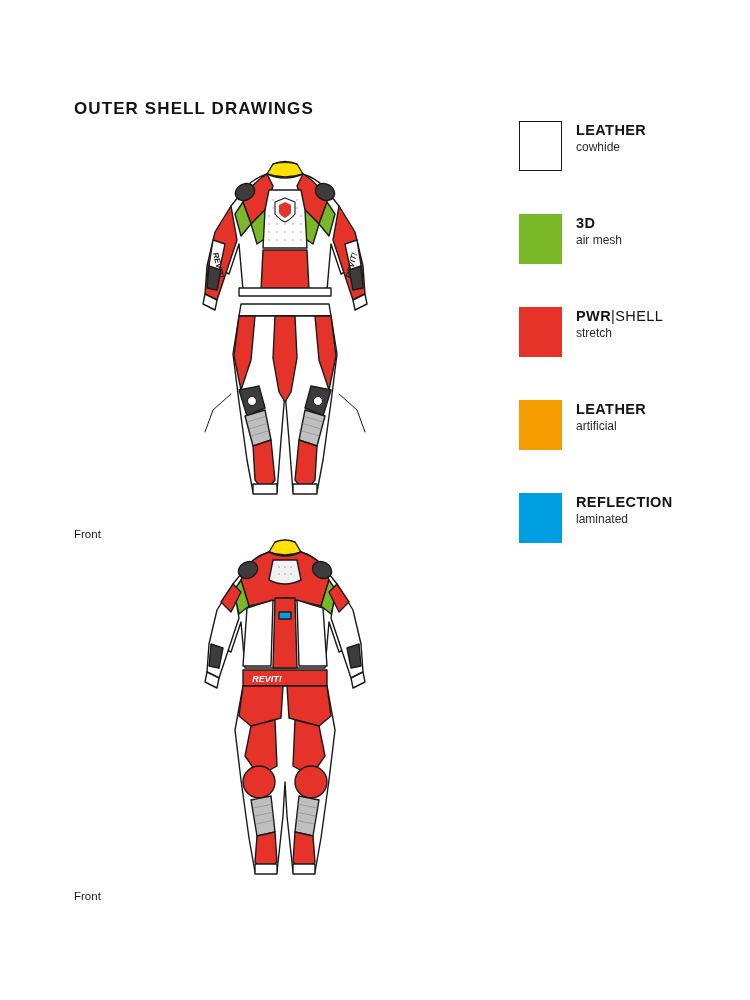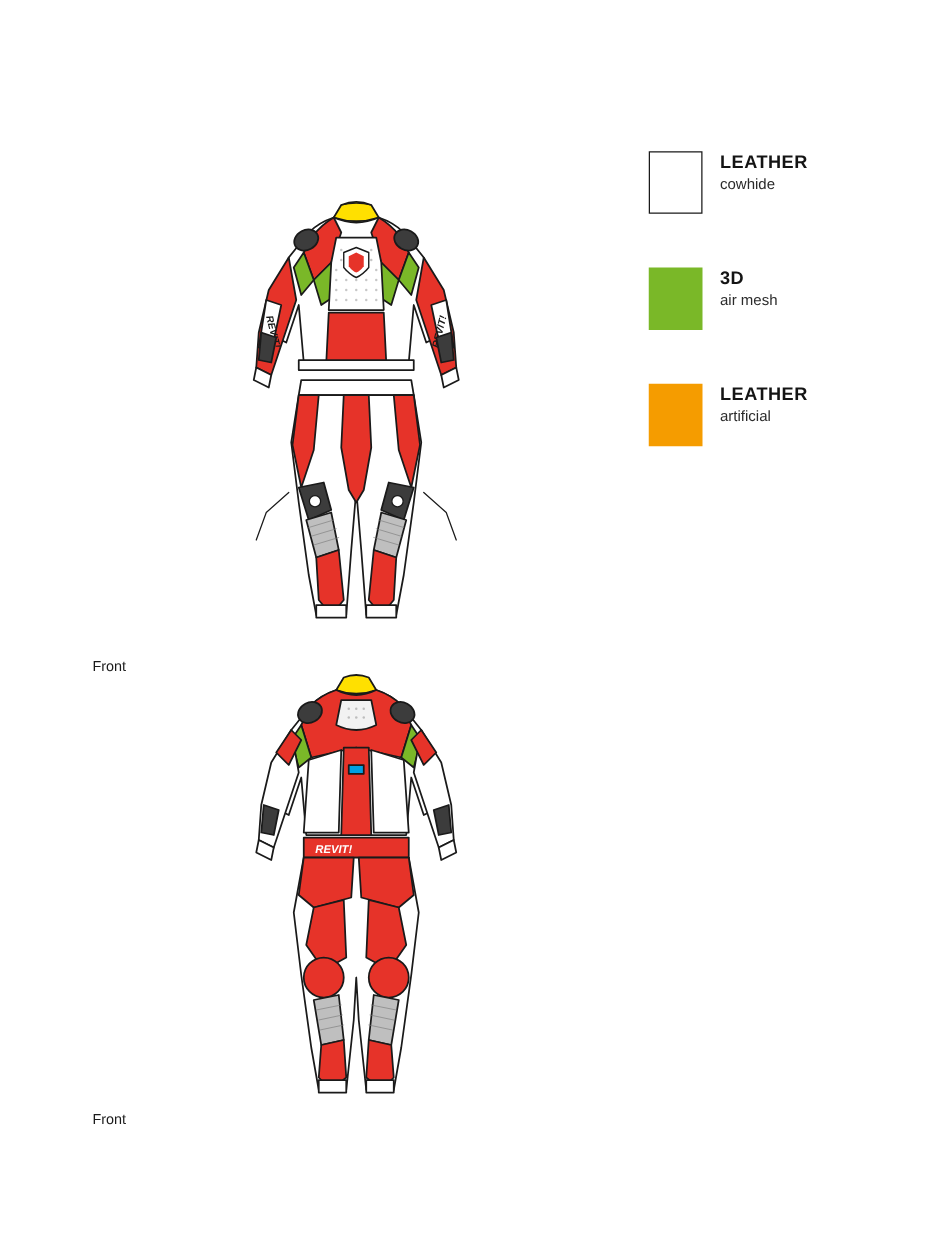--- a/index.html
+++ b/index.html
@@ -90,20 +90,21 @@
     position: absolute;
   }
   #front-drawing { left: 155px; top: 140px; width: 260px; height: 360px; }
   #back-drawing  { left: 155px; top: 520px; width: 260px; height: 360px; }
 </style>
 </head>
 <body>
 
 <div class="page">
 
+  <div class="title">OUTER SHELL DRAWINGS</div>
 
   <div class="drawing" id="front-drawing">
     <svg viewBox="0 0 260 360" width="260" height="360" xmlns="http://www.w3.org/2000/svg">
       <g stroke="#1a1a1a" stroke-width="1.4" stroke-linejoin="round" stroke-linecap="round">
 
         <path d="M112 34 L118 24 Q130 19 142 24 L148 34 Q130 40 112 34 Z" fill="#ffe000"></path>
         <path d="M118 24 Q130 21 142 24" fill="none" stroke="#1a1a1a" stroke-width="1"></path>
 
         <path d="M112 34 Q100 38 92 46 L76 66 L66 98 L62 128 L74 134 L84 104 L88 150 L172 150 L176 104 L186 134 L198 128 L194 98 L184 66 L168 46 Q160 38 148 34 Q130 42 112 34 Z" fill="#ffffff"></path>
 
@@ -299,24 +300,38 @@
 
 
     <div class="legend-row">
       <div class="legend-swatch" style="background:#7ab828;"></div>
       <div class="legend-text">
         <div class="legend-label">3D</div>
         <div class="legend-sub">air mesh</div>
       </div>
     </div>
 
+    <div class="legend-row">
+      <div class="legend-swatch" style="background:#e63329;"></div>
+      <div class="legend-text">
+        <div class="legend-label"><span>PWR</span><span class="thin">|</span><span class="thin">SHELL</span></div>
+        <div class="legend-sub">stretch</div>
+      </div>
+    </div>
 
     <div class="legend-row">
       <div class="legend-swatch" style="background:#f59c00;"></div>
       <div class="legend-text">
         <div class="legend-label">LEATHER</div>
         <div class="legend-sub">artificial</div>
       </div>
     </div>
 
+    <div class="legend-row">
+      <div class="legend-swatch" style="background:#009fe3;"></div>
+      <div class="legend-text">
+        <div class="legend-label">REFLECTION</div>
+        <div class="legend-sub">laminated</div>
+      </div>
+    </div>
 
   </div>
 </div>
 
 </body></html>

